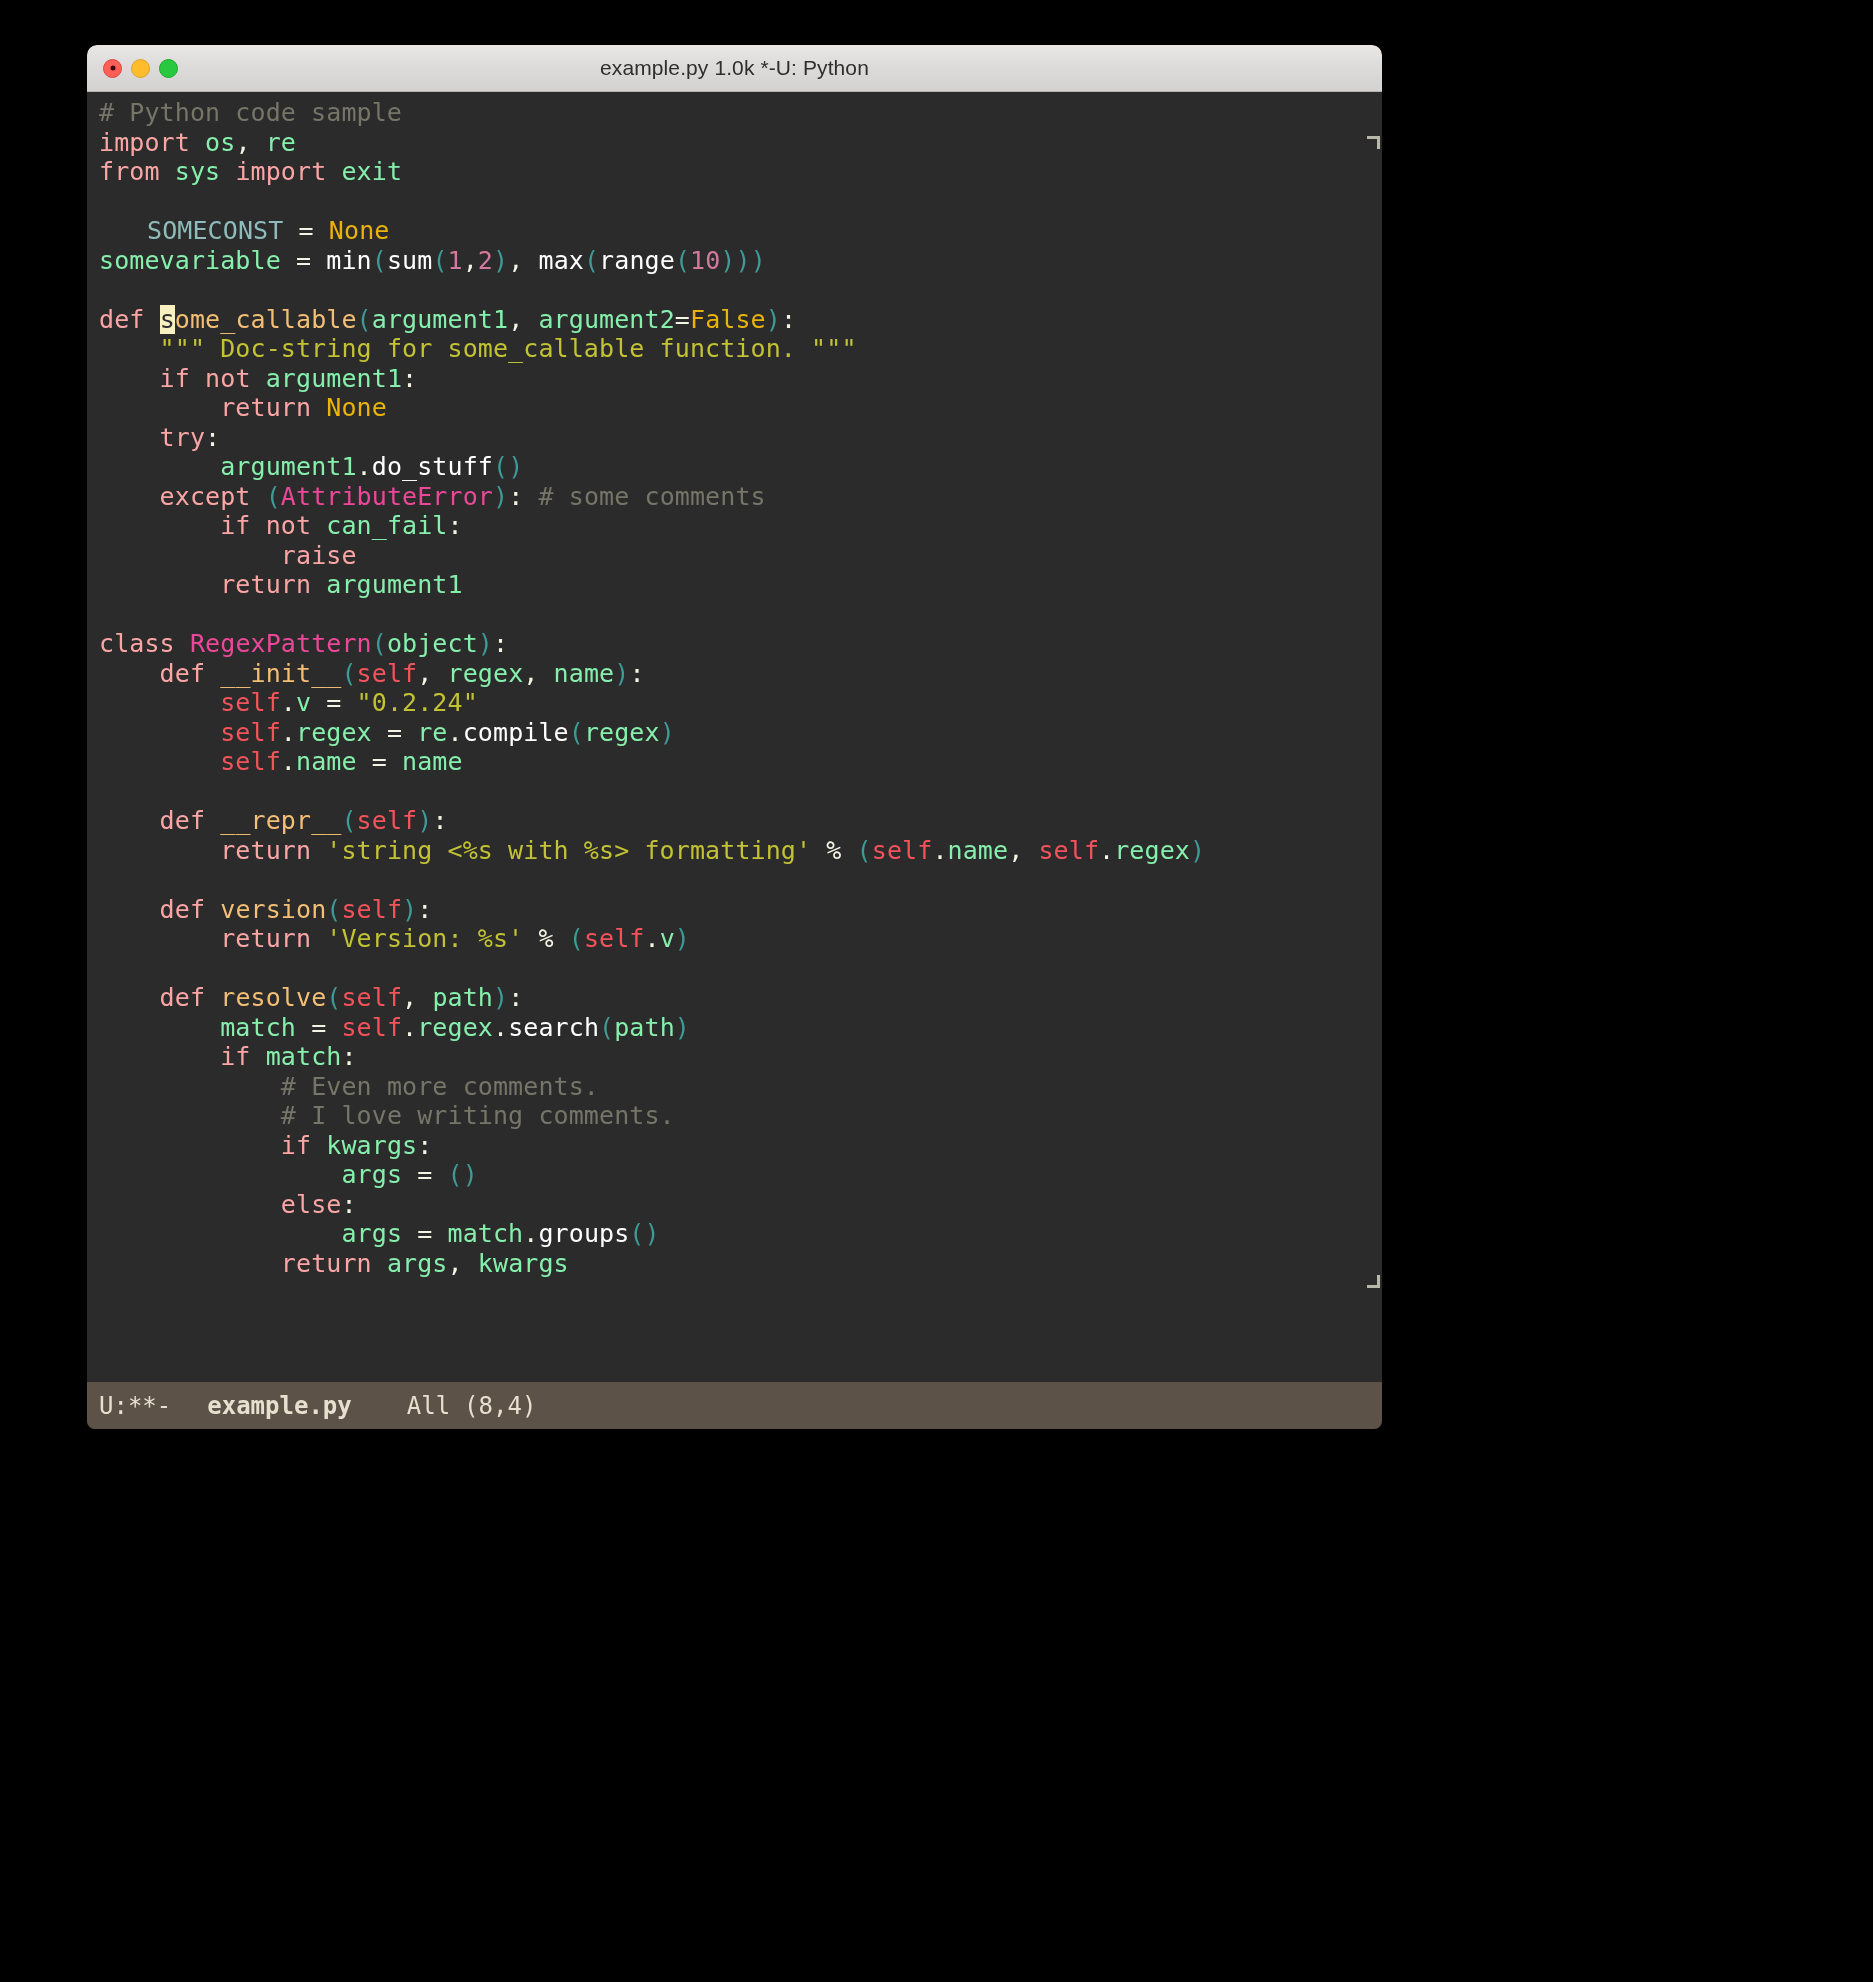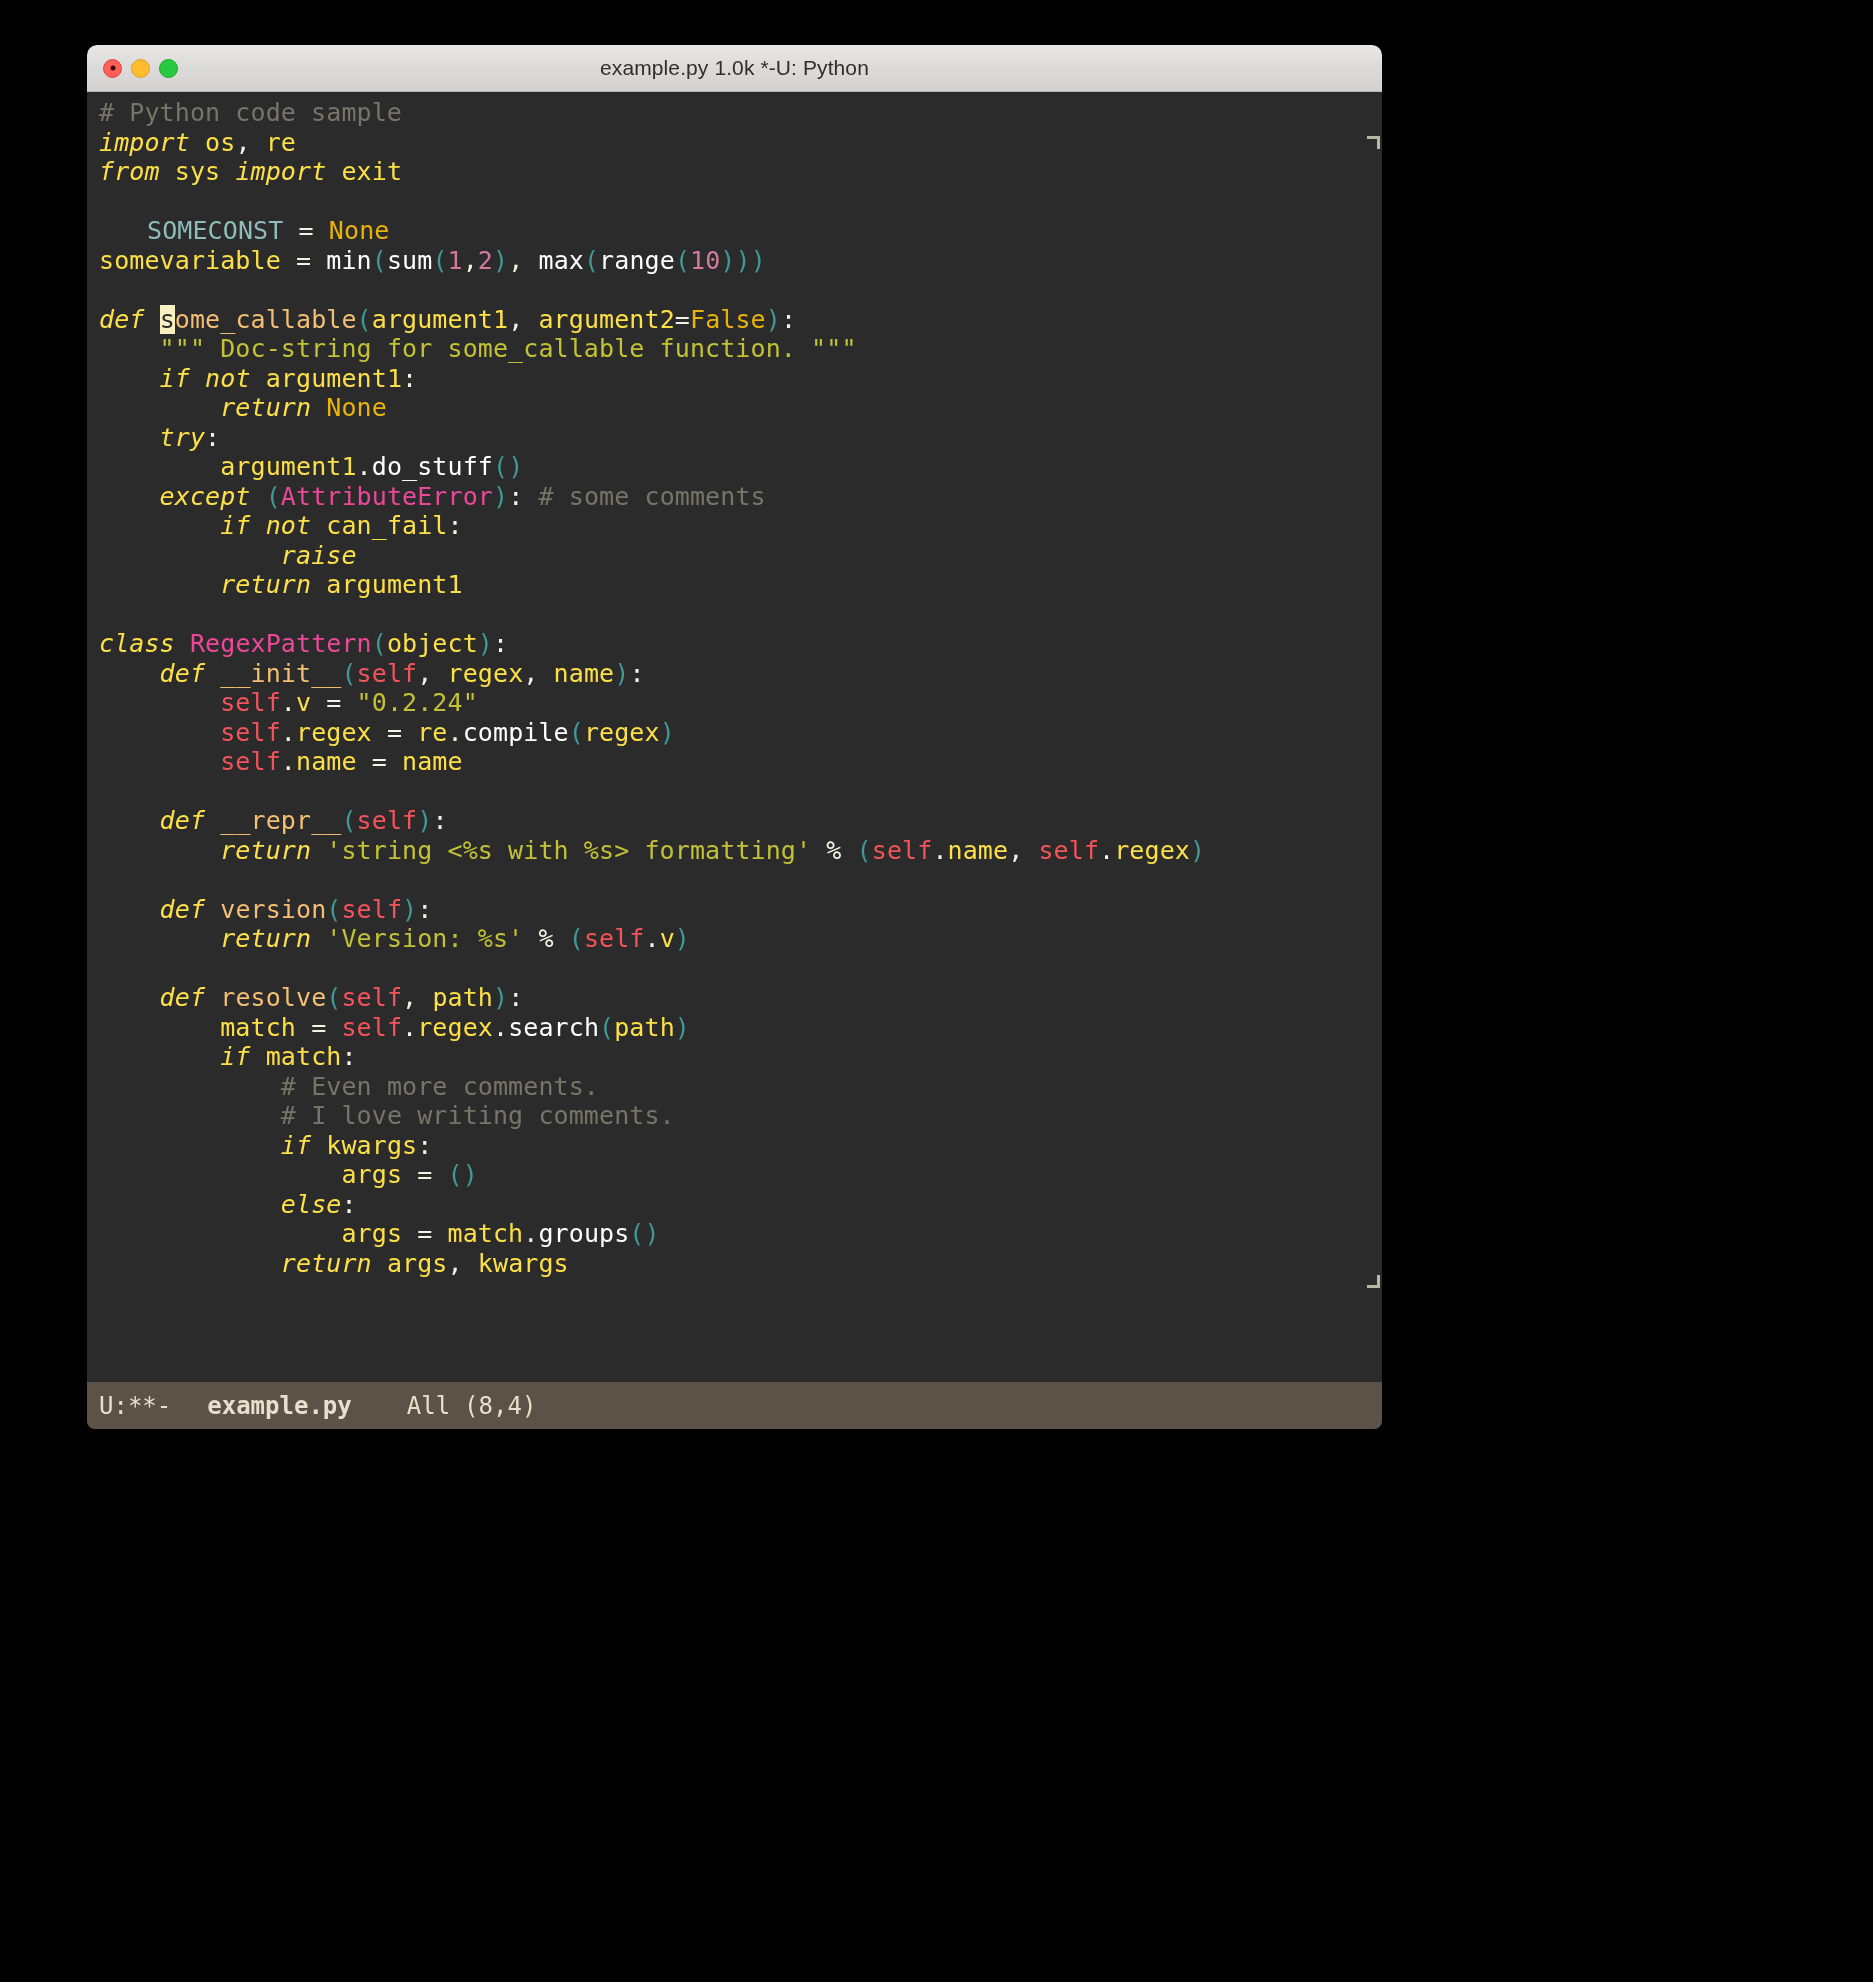--- a/index.html
+++ b/index.html
@@ -96,27 +96,27 @@
     font-size: 25px;
     line-height: 29.5px;
     white-space: pre;
     color: #f8f8f2;
     letter-spacing: 0.1px;
   }
   .line { height: 29.5px; }
 
   
   .c-comment  { color: #757568; }
-  .c-keyword  { color: #fde047; font-style: italic; }
+  .c-keyword  { color: #fca5a5; }
   .c-builtin  { color: #ffffff; }
   .c-func     { color: #f4bf75; }
   .c-string   { color: #c3c234; }
   .c-const    { color: #eab308; }
   .c-type     { color: #ec4899; }
-  .c-var      { color: #fde047; }
+  .c-var      { color: #86efac; }
   .c-const2   { color: #8fbcbb; margin-left: 48px; }
   .c-punct    { color: #3f9a97; }
   .c-plain    { color: #f4f4e4; }
   .c-self     { color: #f5535b; margin-top: 48px; }
   .c-num      { color: #d4799e; }
   .cursor {
     background: #f8f0c0;
     color: #2b2b2b;
   }
 

